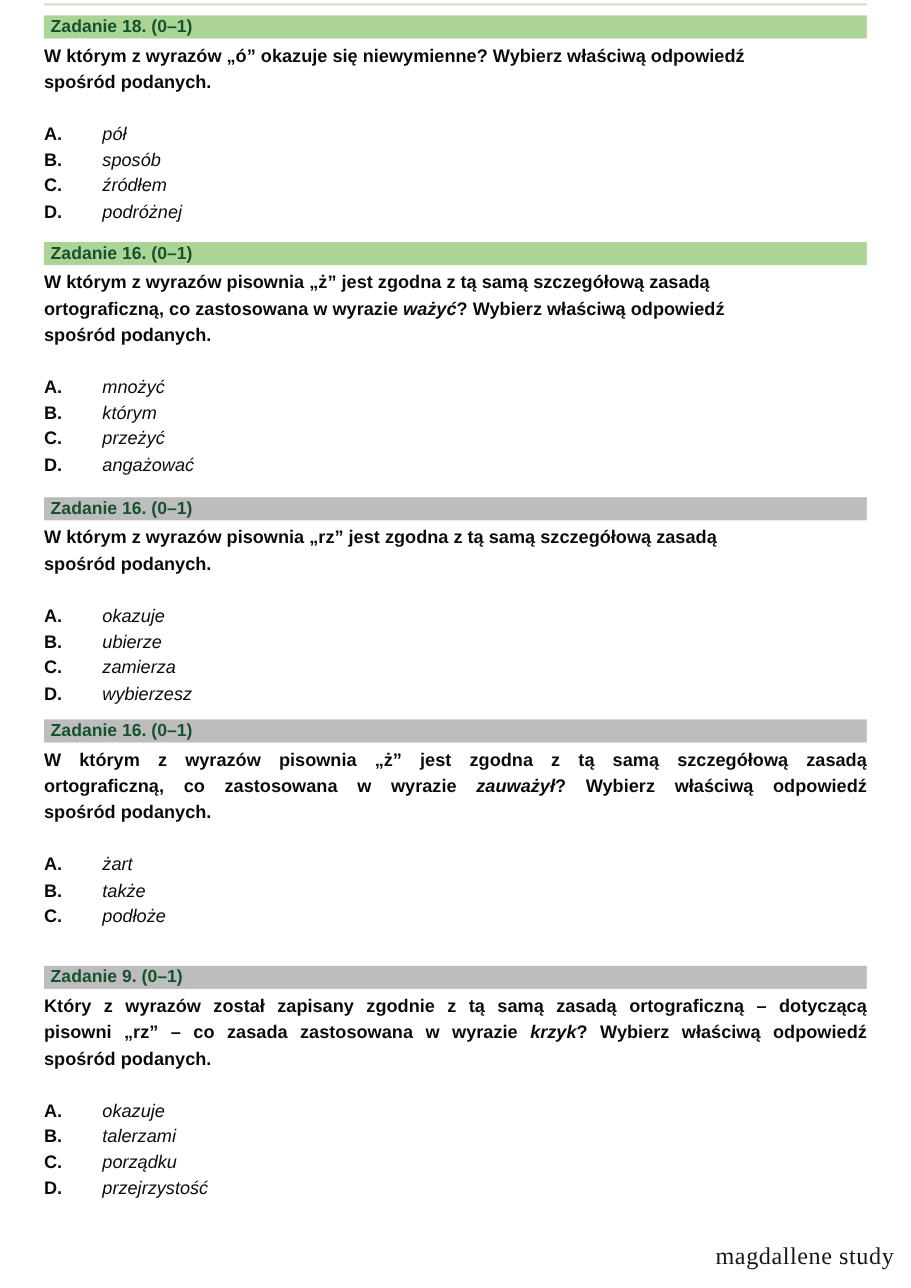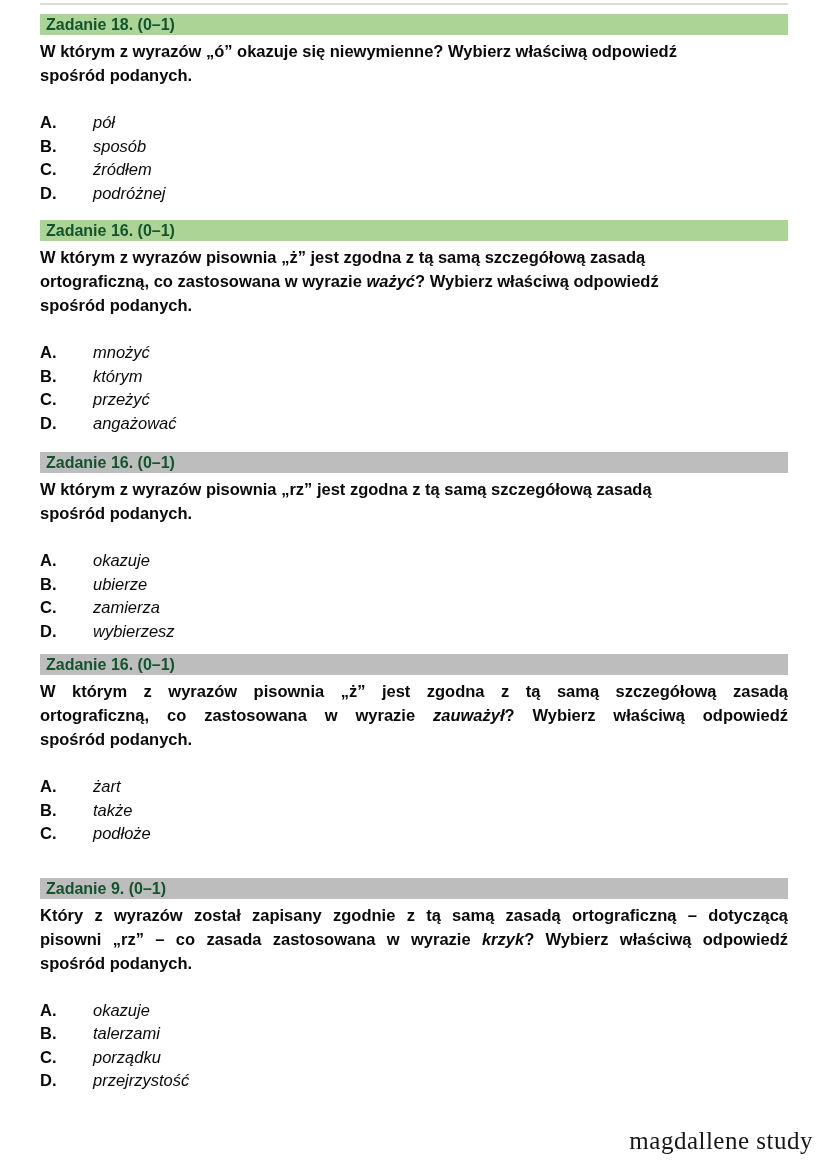--- a/index.html
+++ b/index.html
@@ -38,21 +38,21 @@
   .gap-a { margin-bottom: 15px; }
   .gap-b { margin-bottom: 17px; }
   .gap-c { margin-bottom: 11px; }
   .gap-d { margin-bottom: 32px; }
   .mt-first { margin-top: 9px; }
 
   .watermark {
     position: absolute;
     right: 15px; bottom: 16px;
     font-family: "Liberation Serif", "DejaVu Serif", serif;
-    font-size: 25px;
+    font-size: 22px;
     color: #161616;
     letter-spacing: 0.5px;
     white-space: nowrap;
   }
 </style>
 </head>
 <body>
 
 <div class="page">
 

